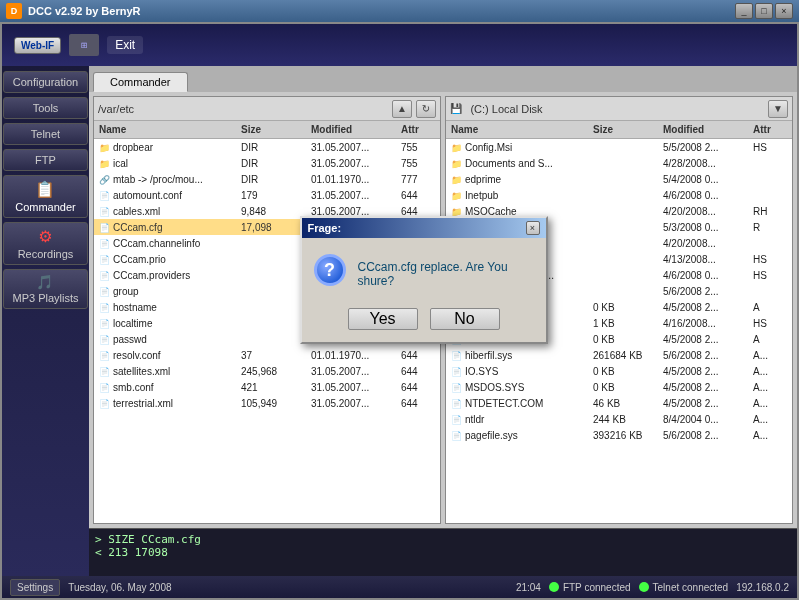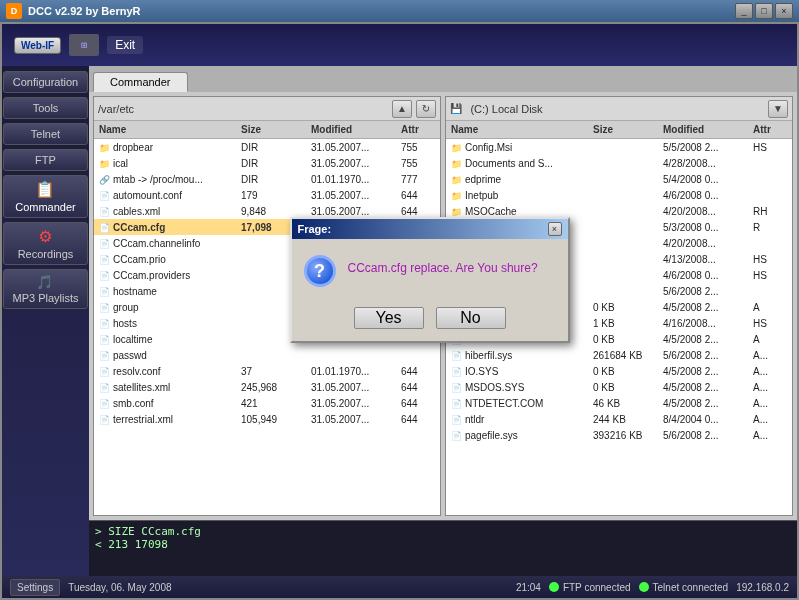--- a/index.html
+++ b/index.html
@@ -259,29 +259,29 @@
     }
     .file-row {
       display: grid;
       height: 16px;
       align-items: center;
       padding: 0 2px;
       font-size: 10px;
       color: #222;
       cursor: pointer;
     }
-    .file-row.highlighted { background: #ffdd88; color: #333; font-weight: bold; }
+    .file-row.highlighted { background: #ffdd88; color: #333; }
     .left-row { grid-template-columns: 1fr 70px 90px 40px; }
     .right-row { grid-template-columns: 1fr 70px 90px 40px; }
     .file-cell { padding: 0 3px; overflow: hidden; white-space: nowrap; text-overflow: ellipsis; }
     .file-icon { display: inline-block; width: 14px; font-size: 9px; }
 
     
     #log-area {
-      height: 56px;
+      height: 48px;
       background: #1a1a2a;
       color: #aaffaa;
       font-family: monospace;
       font-size: 11px;
       padding: 4px 6px;
       overflow: hidden;
       border-top: 1px solid #555;
     }
 
     
@@ -311,30 +311,30 @@
     #dialog-overlay {
       position: absolute;
       top: 0; left: 0; right: 0; bottom: 0;
       display: flex;
       align-items: center;
       justify-content: center;
       z-index: 100;
       pointer-events: none;
     }
     #dialog {
-      width: 280px;
+      width: 248px;
       background: #d4d0c8;
       border: 2px solid #888;
       border-top: 2px solid #dfdfdf;
       border-left: 2px solid #dfdfdf;
       box-shadow: 3px 3px 8px rgba(0,0,0,0.5);
       pointer-events: all;
       position: relative;
       top: -20px;
-      left: 30px;
+      left: 24px;
     }
     #dialog-titlebar {
       height: 20px;
       background: linear-gradient(to right, #0a246a, #a6caf0);
       display: flex;
       align-items: center;
       padding: 0 6px;
       justify-content: space-between;
     }
     #dialog-title {
@@ -370,21 +370,21 @@
       display: flex;
       align-items: center;
       justify-content: center;
       font-size: 18px;
       font-weight: bold;
       color: white;
       flex-shrink: 0;
     }
     #dialog-message {
       font-size: 12px;
-      color: #a21caf;
+      color: #0c4a6e;
       padding-top: 6px;
     }
     #dialog-buttons {
       display: flex;
       justify-content: center;
       gap: 12px;
       padding: 8px 12px 12px;
     }
     .dialog-btn {
       width: 70px;
@@ -522,33 +522,27 @@
       <div class="file-cell"></div>
       <div class="file-cell"></div>
     </div>
               <div class="file-row left-row">
       <div class="file-cell"><span class="file-icon">📄</span>CCcam.providers</div>
       <div class="file-cell"></div>
       <div class="file-cell"></div>
       <div class="file-cell"></div>
     </div>
               <div class="file-row left-row">
+      <div class="file-cell"><span class="file-icon">📄</span>group</div>
+      <div class="file-cell"></div>
+      <div class="file-cell"></div>
+      <div class="file-cell"></div>
+    </div>
+              <div class="file-row left-row">
       <div class="file-cell"><span class="file-icon">📄</span>hostname</div>
-      <div class="file-cell"></div>
-      <div class="file-cell"></div>
-      <div class="file-cell"></div>
-    </div>
-              <div class="file-row left-row">
-      <div class="file-cell"><span class="file-icon">📄</span>group</div>
-      <div class="file-cell"></div>
-      <div class="file-cell"></div>
-      <div class="file-cell"></div>
-    </div>
-              <div class="file-row left-row">
-      <div class="file-cell"><span class="file-icon">📄</span>hosts</div>
       <div class="file-cell"></div>
       <div class="file-cell"></div>
       <div class="file-cell"></div>
     </div>
               <div class="file-row left-row">
       <div class="file-cell"><span class="file-icon">📄</span>localtime</div>
       <div class="file-cell"></div>
       <div class="file-cell"></div>
       <div class="file-cell"></div>
     </div>

